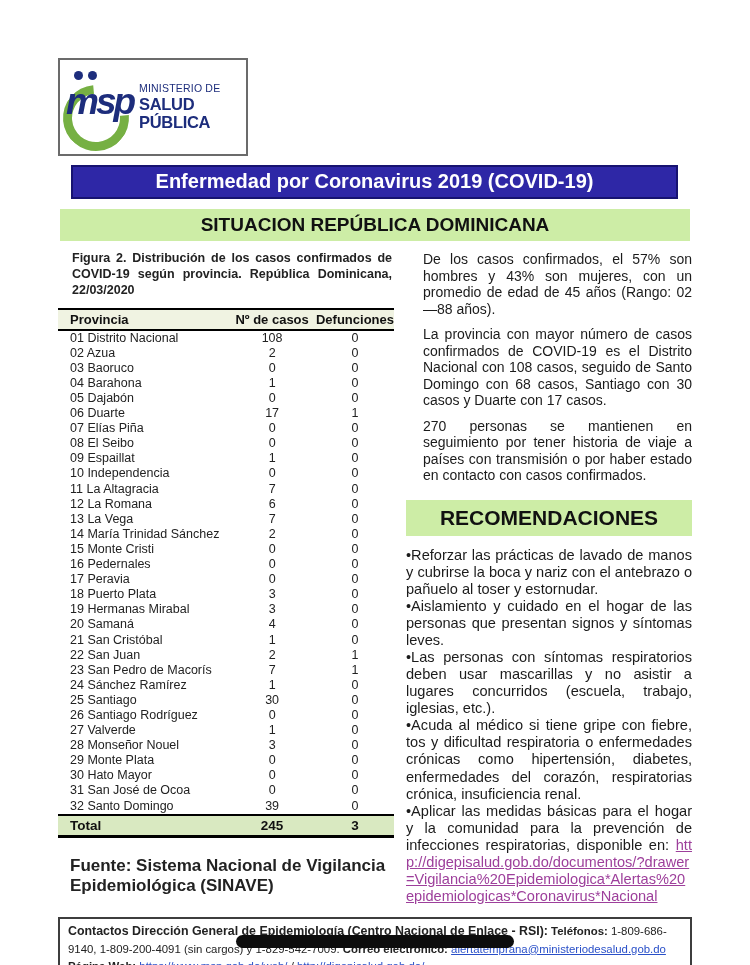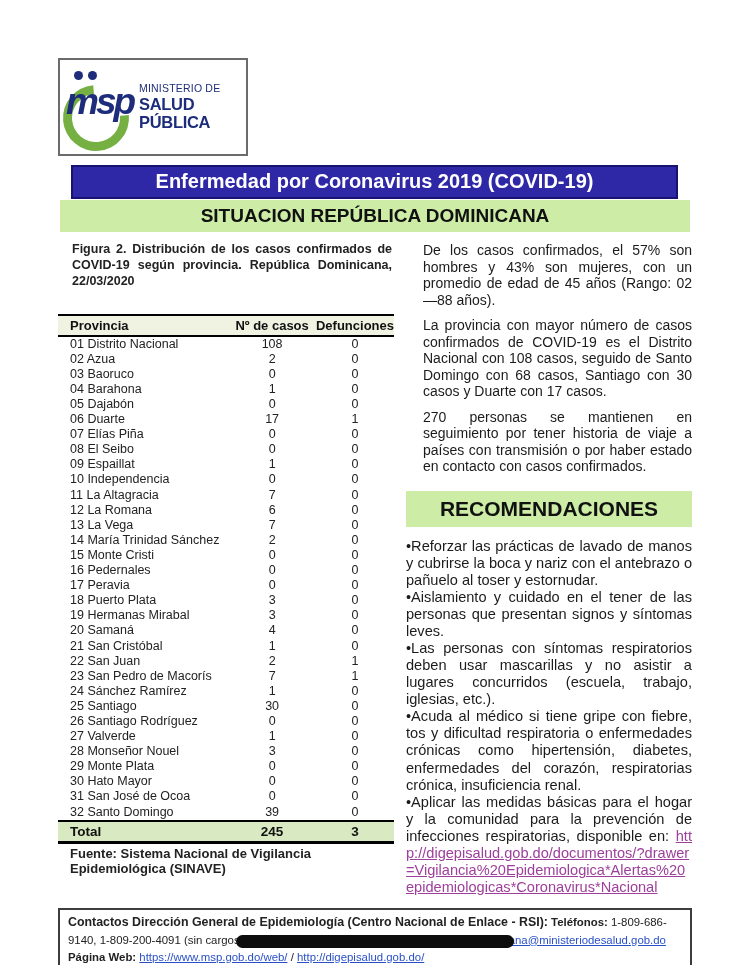--- a/index.html
+++ b/index.html
@@ -39,50 +39,50 @@
   .meta-row { display:flex; justify-content:center; align-items:baseline; gap:30px; margin-top:13px; }
   .bulletin { color:#1d1dc2; font-weight:bold; font-size:17.5px; }
   .meta { font-weight:bold; font-size:13px; color:#111; }
 
   
   .banner-purple {
     margin:9px 14px 0 13px; background:#2e27a6; border:2px solid #171371;
     color:#ffffff; font-weight:bold; font-size:20px; text-align:center; padding:3px 0 4px;
   }
   .banner-green {
-    margin:1px 2px 0 2px; background:#cdeda6; color:#111;
+    margin:10px 2px 0 2px; background:#cdeda6; color:#111;
     font-weight:bold; font-size:19px; text-align:center; padding:5px 0;
   }
 
   
   .cols { display:flex; gap:12px; margin-top:10px; }
   .col-left { width:336px; flex:0 0 auto; }
   .col-right { flex:1; min-width:0; }
 
   .caption {
     font-weight:bold; font-size:12.5px; line-height:1.27; text-align:justify;
     padding:0 2px 0 14px; color:#222;
   }
-  table { width:100%; border-collapse:collapse; margin-top:24px; }
+  table { width:100%; border-collapse:collapse; margin-top:9px; }
   thead th {
     background:#f0f3e2; border-top:2px solid #000; border-bottom:2px solid #000;
     font-size:13px; padding:2px 0; color:#111;
   }
   th.c-name { text-align:left; padding-left:12px; width:52%; }
   th.c-num  { text-align:center; width:27%; }
   th.c-def  { text-align:center; width:21%; }
   tbody td { font-size:12.5px; line-height:15.1px; padding:0; color:#222; }
   tbody td.name { padding-left:12px; }
   td.num { text-align:center; }
   .total-row td {
     background:#d9e9c1; font-weight:bold; font-size:13.5px; padding:2px 0;
     border-top:2px solid #000; border-bottom:3px solid #000; color:#111;
   }
   .total-row td.name { padding-left:12px; }
-  .fuente { font-weight:bold; font-size:13px; margin-top:2px; padding-left:12px; color:#222; }
+  .fuente { font-weight:bold; font-size:17px; margin-top:18px; padding-left:12px; color:#222; }
 
   
   .col-right .para { font-size:14px; line-height:1.18; text-align:justify; margin:0 0 9px 17px; color:#1b1b1b; }
   .rec-banner {
     background:#cdeda6; text-align:center; font-weight:bold; font-size:21px;
     color:#111; padding:6px 0; margin:16px 0 11px 0;
   }
   .rec-item { font-size:14.6px; line-height:1.17; text-align:justify; color:#1b1b1b; }
   .rec-item::before { content:"\2022 "; }
   a.plink { color:#9d3f9b; text-decoration:underline; word-break:break-all; }
@@ -348,21 +348,21 @@
         <p class="para">De los casos confirmados, el 57% son hombres y 43% son mujeres, con un promedio de edad de 45 años (Rango: 02—88 años).</p>
         <p class="para">La provincia con mayor número de casos confirmados de COVID-19 es el Distrito Nacional con 108 casos, seguido de Santo Domingo con 68 casos, Santiago con 30 casos y Duarte con 17 casos.</p>
         <p class="para">270 personas se mantienen en seguimiento por tener historia de viaje a países con transmisión o por haber estado en contacto con casos confirmados.</p>
 
         <div class="rec-banner">RECOMENDACIONES</div>
 
         <div>
 
             <div class="rec-item">Reforzar las prácticas de lavado de manos y cubrirse la boca y nariz con el antebrazo o pañuelo al toser y estornudar.</div>
 
-            <div class="rec-item">Aislamiento y cuidado en el tener de las personas que presentan signos y síntomas leves.</div>
+            <div class="rec-item">Aislamiento y cuidado en el hogar de las personas que presentan signos y síntomas leves.</div>
 
             <div class="rec-item">Las personas con síntomas respiratorios deben usar mascarillas y no asistir a lugares concurridos (escuela, trabajo, iglesias, etc.).</div>
 
             <div class="rec-item">Acuda al médico si tiene gripe con fiebre, tos y dificultad respiratoria o enfermedades crónicas como hipertensión, diabetes, enfermedades del corazón, respiratorias crónica, insuficiencia renal.</div>
           </div>
 
         <div class="rec-item"><span>Aplicar las medidas básicas para el hogar y la comunidad para la prevención de infecciones respiratorias, disponible en:</span>
           <a class="plink" href="#">http://digepisalud.gob.do/documentos/?drawer=Vigilancia%20Epidemiologica*Alertas%20epidemiologicas*Coronavirus*Nacional</a>
         </div>
       </div>

